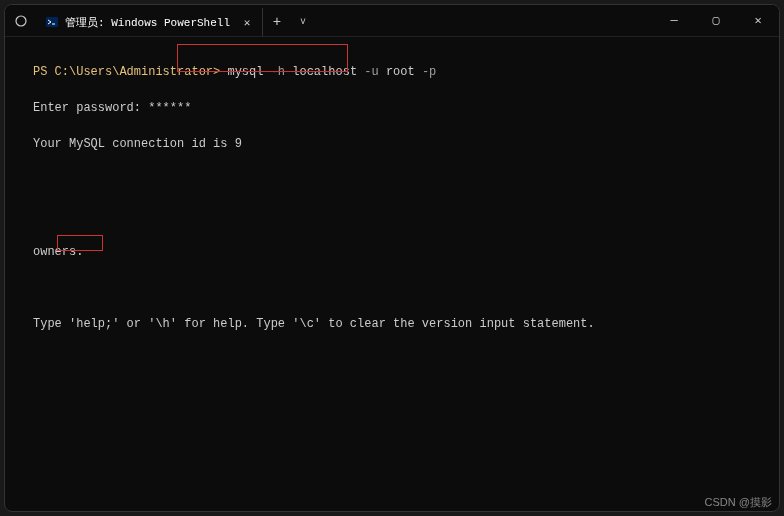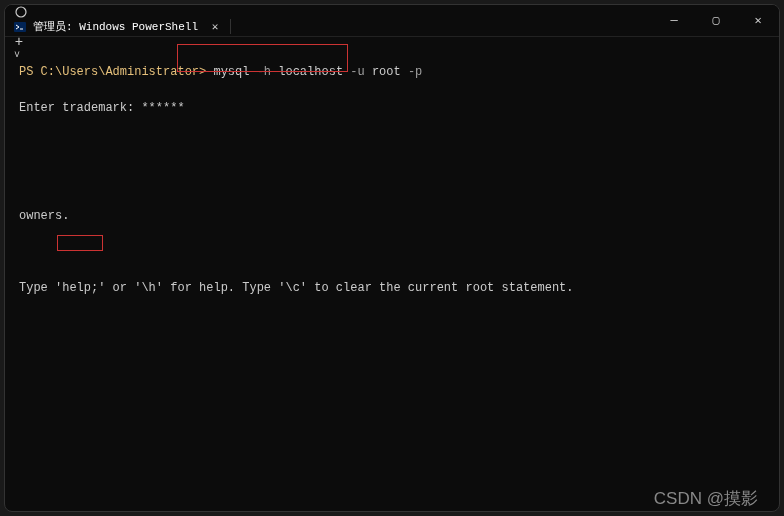--- a/index.html
+++ b/index.html
@@ -27,23 +27,22 @@
   }
   .titlebar {
     height: 32px;
     background: #0c0c0c;
     display: flex;
     align-items: center;
     border-bottom: 1px solid #222;
   }
   .tab-area {
     display: flex;
-    align-items: flex-start;
-    height: 100%;
-    flex-direction: column;
+    align-items: flex-end;
+    height: 100%;
   }
   .menu-icon {
     width: 32px;
     height: 100%;
     display: flex;
     align-items: center;
     justify-content: center;
     color: #ccc;
   }
   .tab {
@@ -103,44 +102,44 @@
     width: 42px;
     height: 100%;
     display: flex;
     align-items: center;
     justify-content: center;
     color: #ccc;
     font-size: 12px;
   }
   .terminal-body {
     flex: 1;
-    padding: 8px 14px;
+    padding: 8px 28px;
     color: #cccccc;
     font-size: 12px;
     line-height: 1.5;
     white-space: pre;
     overflow: hidden;
     position: relative;
   }
   .line { display: block; }
   .boxed1 {
     position: absolute;
     border: 1px solid #cc3333;
     pointer-events: none;
   }
   .box-a { top: 7px; left: 172px; width: 171px; height: 28px; }
   .box-b { top: 198px; left: 52px; width: 46px; height: 16px; }
   .dim { color: #a0a0a0; }
   .yellow { color: #e5c07b; }
   .watermark {
     position: absolute;
     bottom: 6px;
-    right: 26px;
+    right: 12px;
     color: #888;
-    font-size: 17px;
+    font-size: 11px;
     font-family: sans-serif;
   }
 </style>
 </head>
 <body>
 
 <div class="window">
   <div class="titlebar">
     <div class="tab-area">
       <div class="menu-icon">
@@ -163,26 +162,27 @@
     </div>
     <div class="window-controls">
       <div class="win-btn">—</div>
       <div class="win-btn">▢</div>
       <div class="win-btn">✕</div>
     </div>
   </div>
 
   <div class="terminal-body">
 <span class="line"><span class="yellow">PS C:\Users\Administrator&gt; </span><span>mysql</span><span class="dim"> -h </span><span>localhost</span><span class="dim"> -u </span><span>root</span><span class="dim"> -p</span></span>
-<span class="line">Enter trademark: ******</span>
+<span class="line">Enter password: ******</span>
+<span class="line">Your MySQL connection id is 9</span>
 <span class="line"> </span>
 <span class="line"> </span>
 <span class="line">owners.</span>
 <span class="line"> </span>
-<span class="line">Type 'help;' or '\h' for help. Type '\c' to clear the current root statement.</span>
+<span class="line">Type 'help;' or '\h' for help. Type '\c' to clear the version input statement.</span>
 
 
 
 
 
 
 
 
 
 

